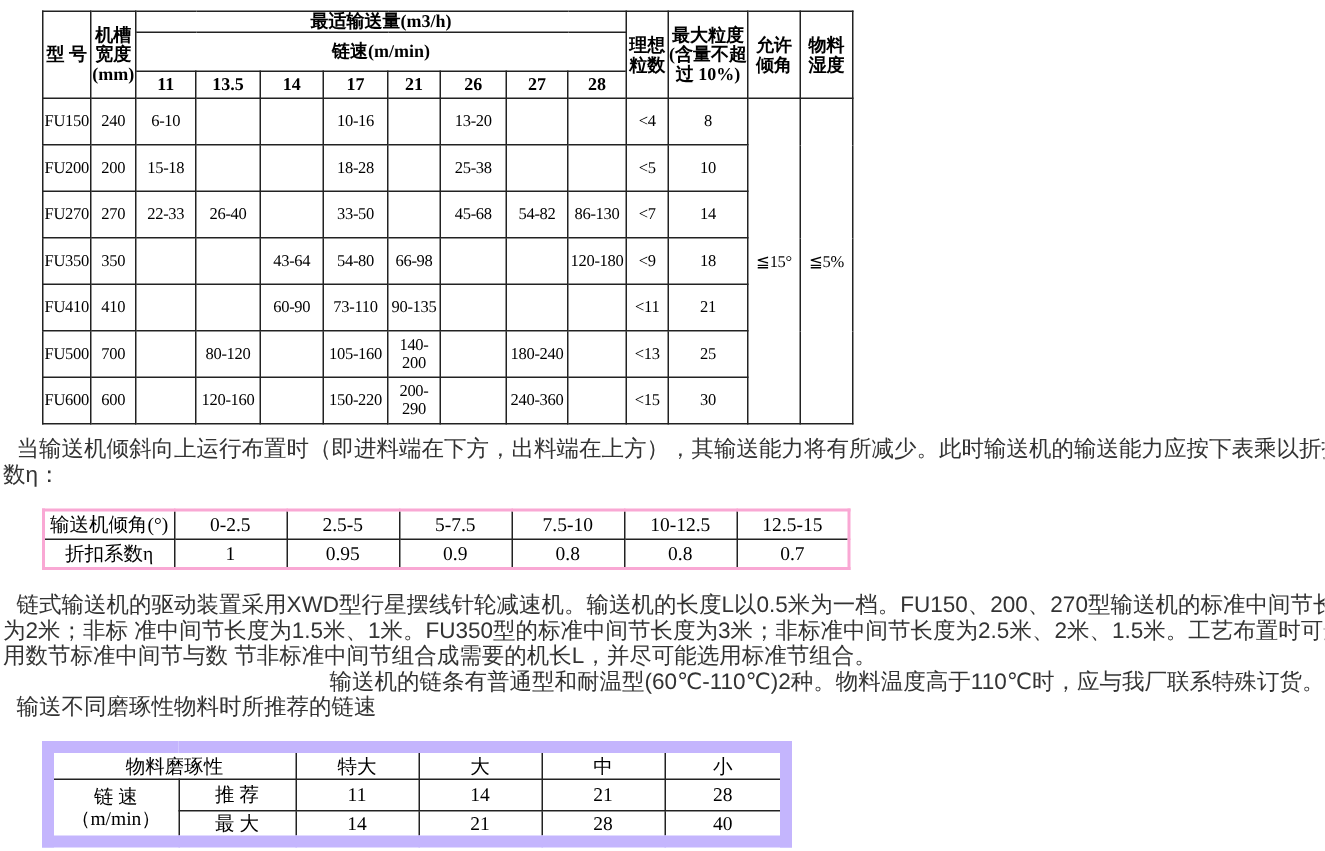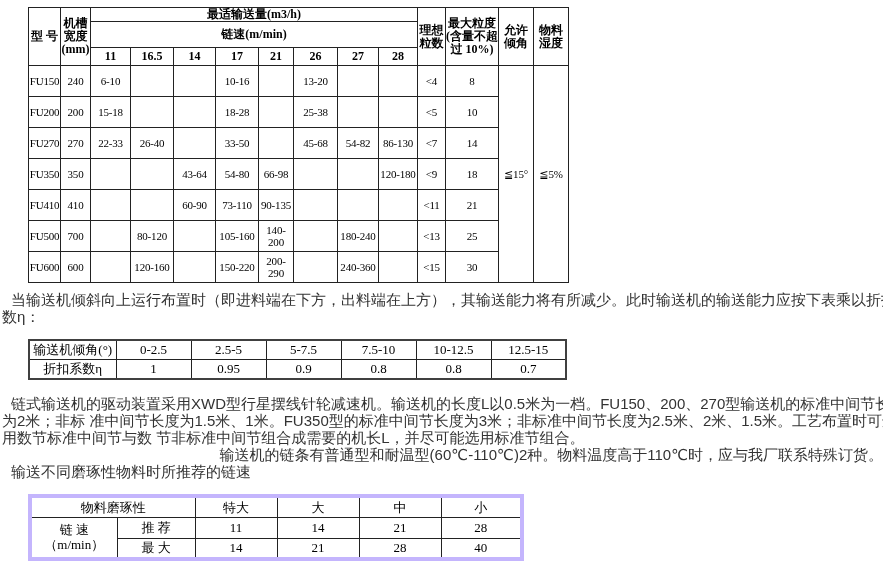--- a/index.html
+++ b/index.html
@@ -30,24 +30,24 @@
     font-weight:bold;
     font-size:12px;
     white-space:pre-line;
     line-height:13px;
   }
   .t1 tr.hr1 { height:14px; }
   .t1 tr.hr2 { height:26px; }
   .t1 tr.hr3 { height:18px; }
   .t1 tbody td { font-size:11px; height:31px; letter-spacing:-0.2px; }
   
-  .t2 { margin:14px 0 0 28px; width:537px; border:2px solid #404040; }
+  .t2 { margin:14px 0 0 28px; width:537px; border:2px solid #f9a8d4; }
   .t2 td { height:19px; font-size:13px; }
   
-  .t3 { margin:14px 0 0 28px; width:492px; border:4px solid #c4b5fd; }
+  .t3 { margin:14px 0 0 28px; width:492px; border:8px solid #c4b5fd; }
   .t3 td { height:21px; font-size:13px; white-space:pre-line; line-height:15px; }
   
   .para { margin-left:2px; font-size:15px; color:#333; }
   .para .line { line-height:17px; white-space:nowrap; }
   .para .line.indent { padding-left:9px; }
   .p1 { margin-top:8px; }
   .p2 { margin-top:15px; }
   .p3 { margin-top:0;text-align:right; }
   .p4 { margin-top:0; }
 </style>
@@ -88,21 +88,21 @@
         <th rowspan="3">允许
 倾角</th>
         <th rowspan="3">物料
 湿度</th>
       </tr>
       <tr class="hr2">
         <th colspan="8">链速(m/min)</th>
       </tr>
       <tr class="hr3">
         <th>11</th>
-        <th>16.5</th>
+        <th>13.5</th>
         <th>14</th>
         <th>17</th>
         <th>21</th>
         <th>26</th>
         <th>27</th>
         <th>28</th>
       </tr>
     </thead>
     <tbody>
         <tr>

